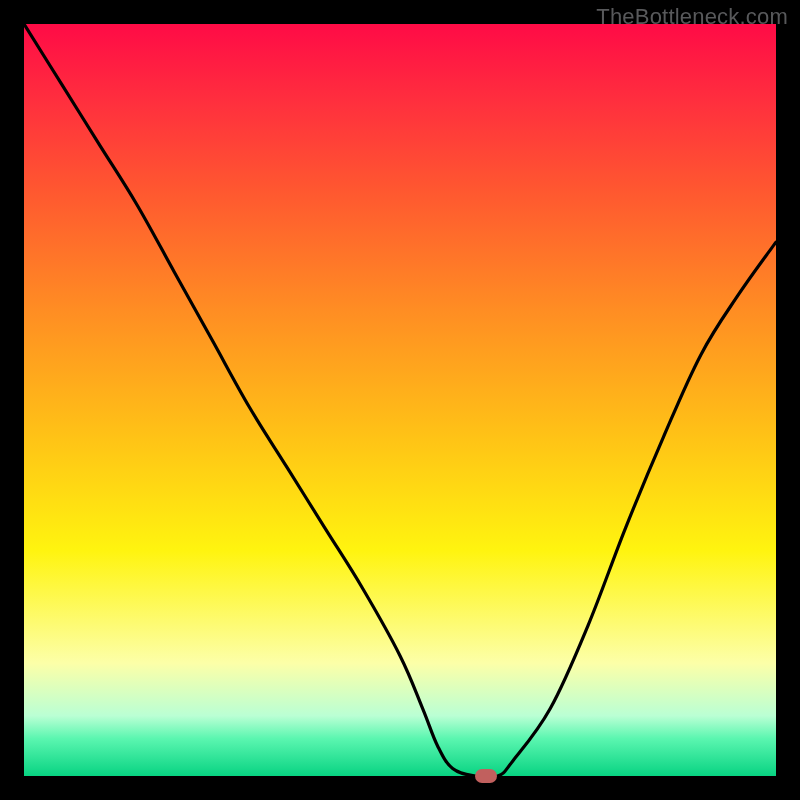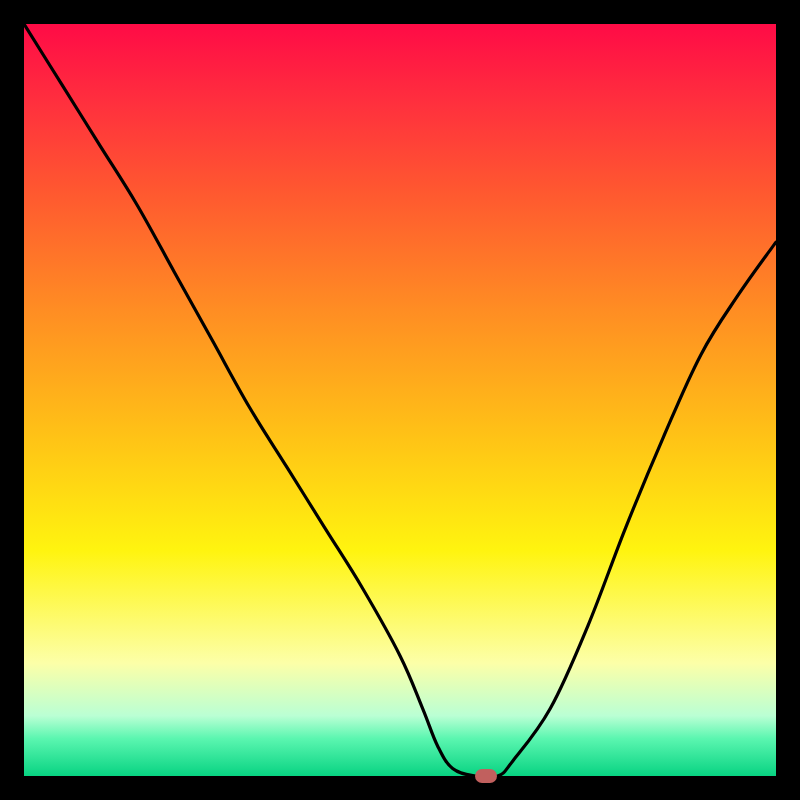--- a/index.html
+++ b/index.html
@@ -67,20 +67,21 @@
     border-radius: 7px;
     background: #c1605e;
     transform: translate(-50%, -50%);
   }
 </style>
 </head>
 <body>
 
 <div class="frame">
 
+  <div class="watermark">TheBottleneck.com</div>
 
   <div class="plot">
     <div class="gradient"></div>
 
     <svg class="curve" viewBox="0 0 752 752" preserveAspectRatio="none">
       <path id="curve-path" d="M 0 0 C 6.768 10.828799999999994 24.064 38.50239999999996 37.6 60.15999999999997 C 51.136 81.81759999999997 61.664 98.66240000000005 75.2 120.32000000000005 C 88.736 141.97760000000005 99.264 157.46880000000004 112.8 180.48000000000002 C 126.336 203.4912 136.864 223.79519999999997 150.4 248.15999999999997 C 163.936 272.52479999999997 174.464 291.47520000000003 188 315.84000000000003 C 201.536 340.20480000000003 212.064 360.5088 225.6 383.52 C 239.136 406.53119999999996 249.664 422.0224 263.2 443.68 C 276.736 465.3376 287.264 482.1824 300.8 503.84 C 314.336 525.4975999999999 324.86400000000003 540.9888 338.40000000000003 564 C 351.93600000000004 587.0112 365.1712 610.0224 376 631.68 C 386.8288 653.3376 391.792 668.0768 398.56 684.32 C 405.32800000000003 700.5632 408.1856 711.0912 413.6 721.92 C 419.0144 732.7488 421.872 739.0656 428.64 744.48 C 435.40799999999996 749.8944 443.0784 750.6464 451.2 752 C 459.3216 753.3536 466.99199999999996 754.7072 473.76 752 C 480.528 749.2928 479.32480000000004 749.1424000000001 488.8 736.96 C 498.2752 724.7776 512.864 708.6848 526.4 684.32 C 539.9359999999999 659.9552000000001 550.4639999999999 634.0864 564 601.6 C 577.5360000000001 569.1136 588.0640000000001 537.68 601.6 503.84 C 615.136 469.99999999999994 625.6639999999999 444.7328 639.1999999999999 413.59999999999997 C 652.736 382.46719999999993 663.264 356.5983999999999 676.8000000000001 330.87999999999994 C 690.3360000000001 305.16159999999996 700.864 291.02399999999994 714.4 270.71999999999997 C 727.9359999999999 250.416 745.232 227.5552 752 218.08000000000004" fill="none" stroke="#000" stroke-width="3.2" stroke-linejoin="round" stroke-linecap="round"></path>
     </svg>
 
     <div class="marker" id="marker" style="left: 462.48px; top: 752px;"></div>
   </div>

